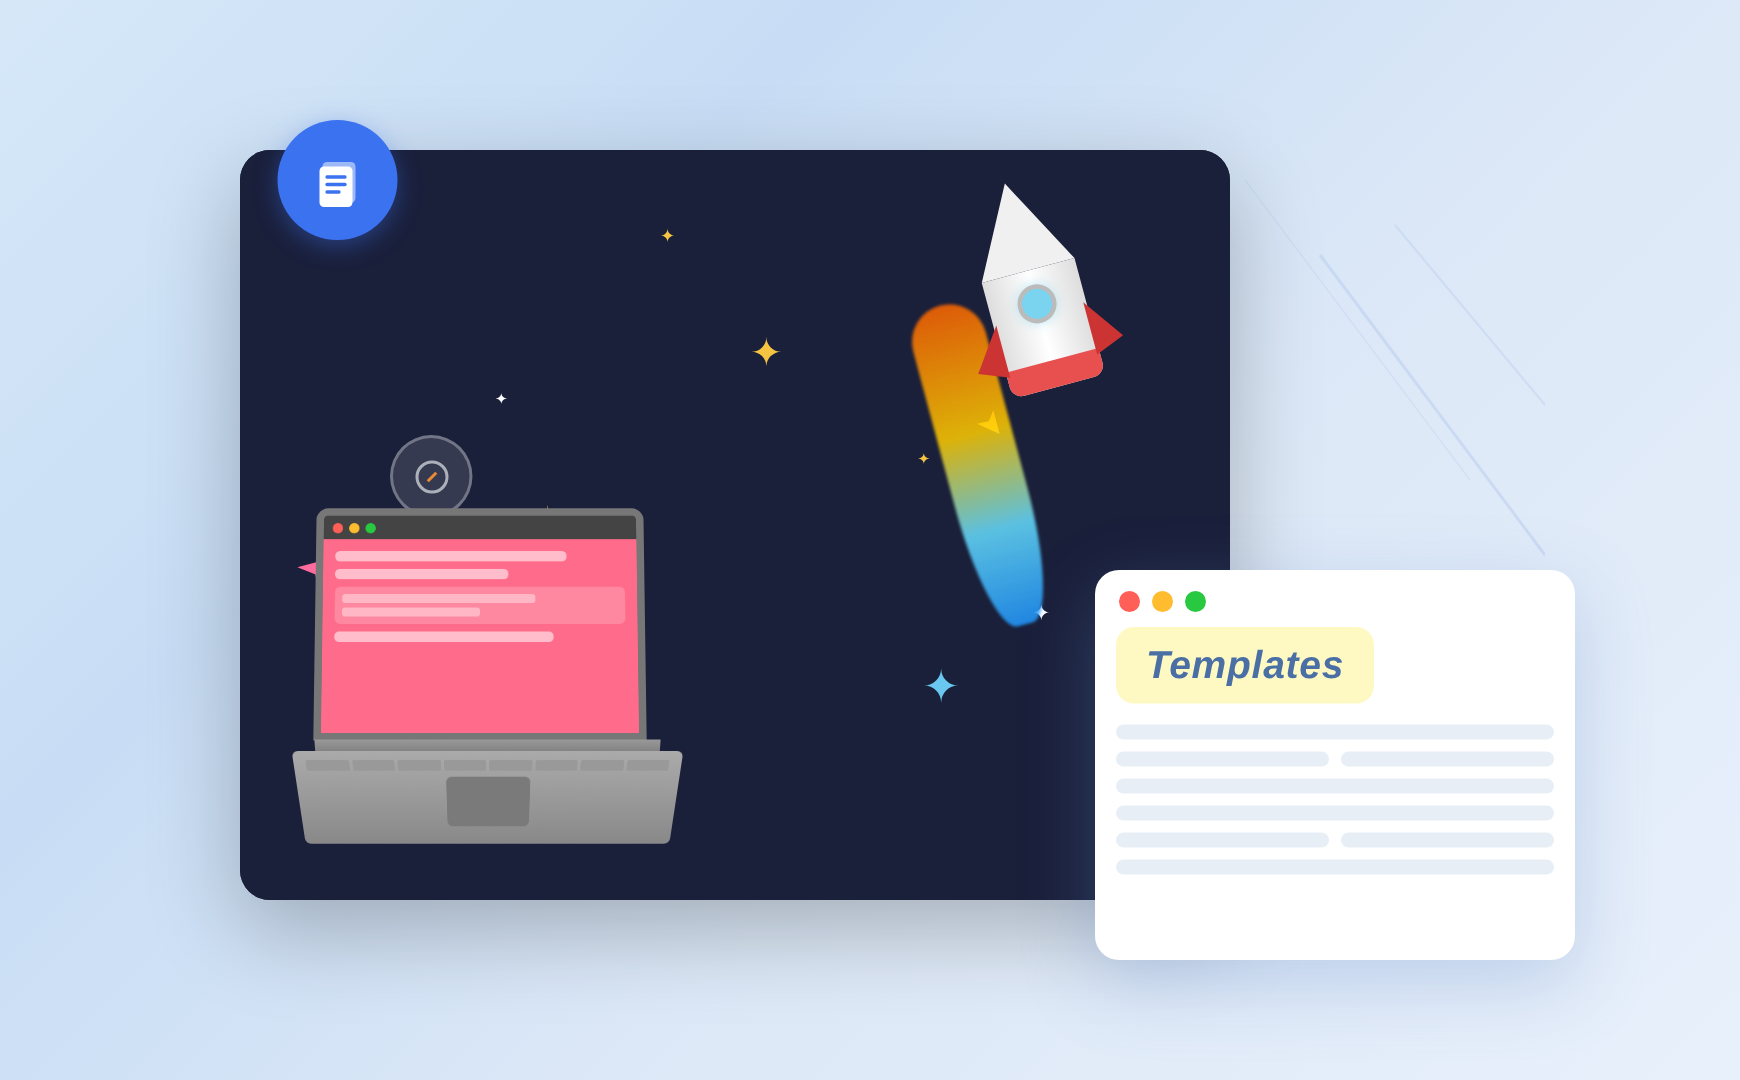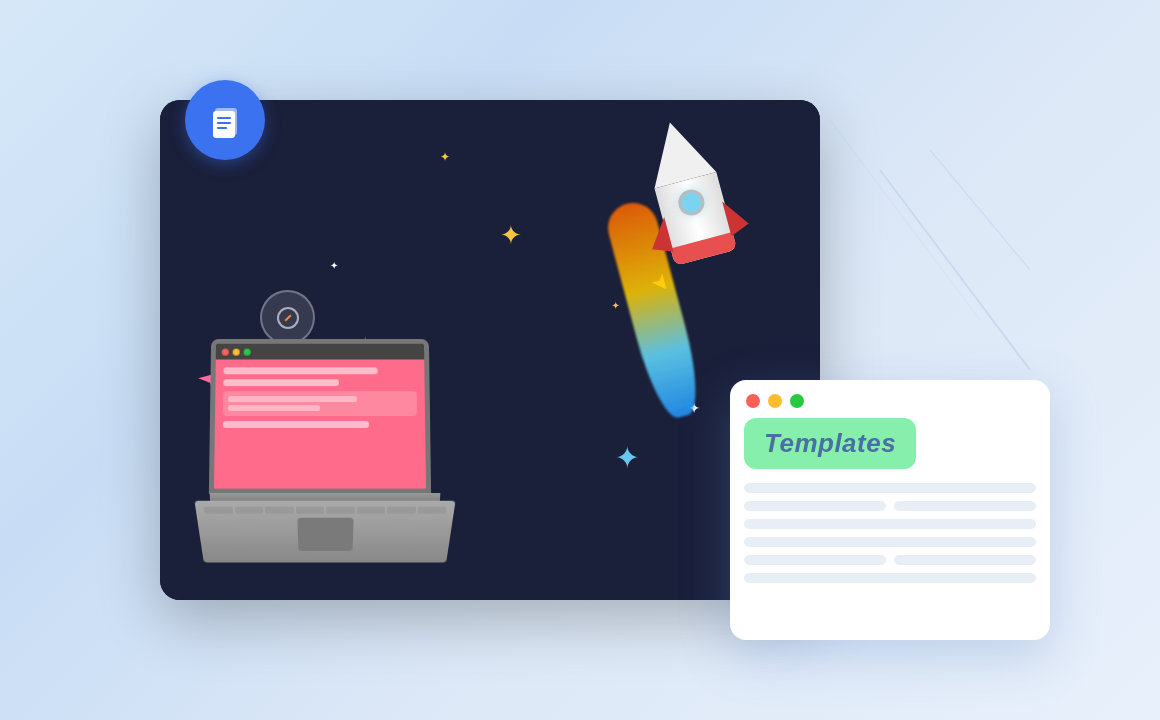--- a/index.html
+++ b/index.html
@@ -199,21 +199,21 @@
 
   <div class="templates-card">
 
     <div class="card-header">
       <div class="traffic-light tl-red"></div>
       <div class="traffic-light tl-yellow"></div>
       <div class="traffic-light tl-green"></div>
     </div>
 
     <div style="margin: 0 14px 14px;">
-      <div style="background:#86efac; border-radius:12px; padding:10px 20px; display:inline-block;">
+      <div style="background:#fef9c3; border-radius:12px; padding:10px 20px; display:inline-block;">
         <span style="font-size:26px; font-weight:800; color:#4a6fa5; font-style:italic; letter-spacing:0.5px;">Templates</span>
       </div>
     </div>
 
     <div style="padding: 0 14px 14px; display:grid; grid-template-columns:1fr 1fr; gap:8px;">
       <div style="height:10px; background:#e8eef6; border-radius:5px; grid-column:1/-1;"></div>
       <div style="height:10px; background:#e8eef6; border-radius:5px;"></div>
       <div style="height:10px; background:#e8eef6; border-radius:5px;"></div>
       <div style="height:10px; background:#e8eef6; border-radius:5px; grid-column:1/-1;"></div>
       <div style="height:10px; background:#e8eef6; border-radius:5px; grid-column:1/-1;"></div>

